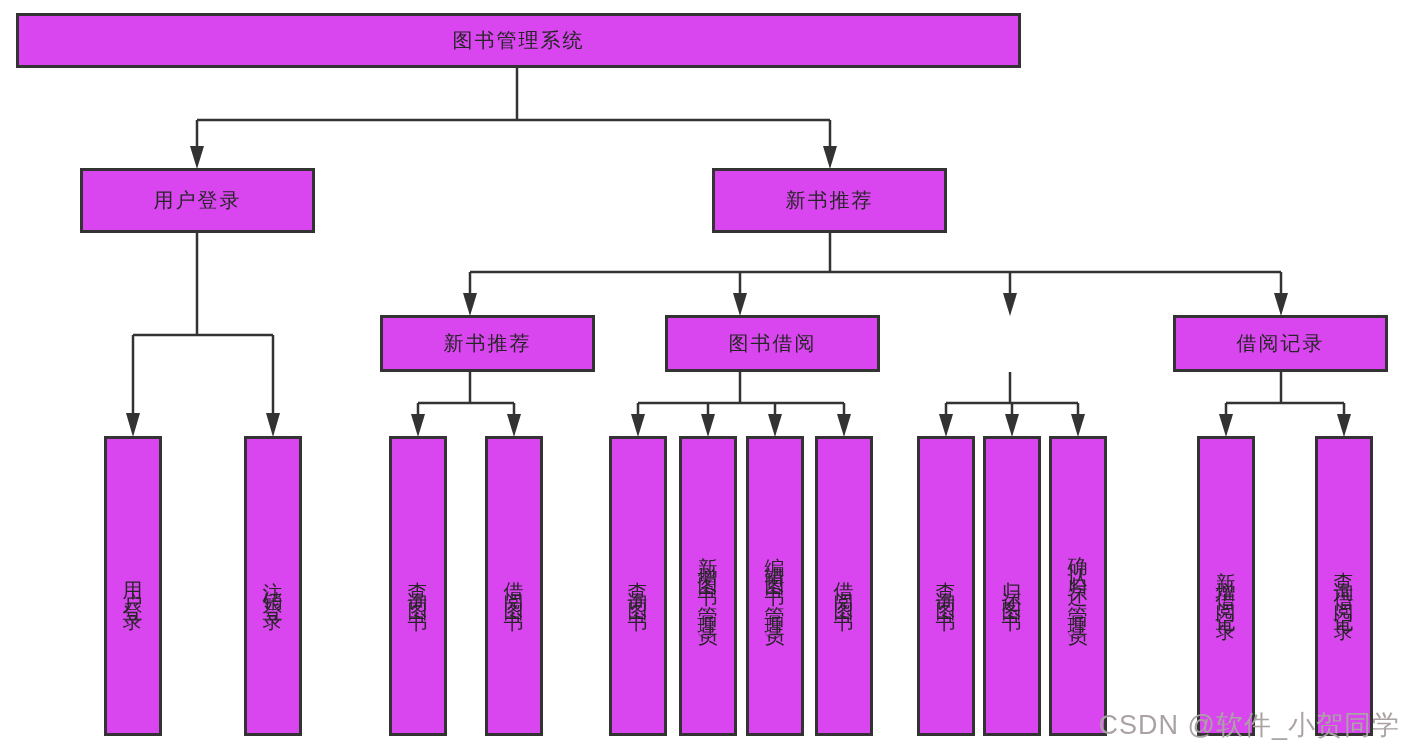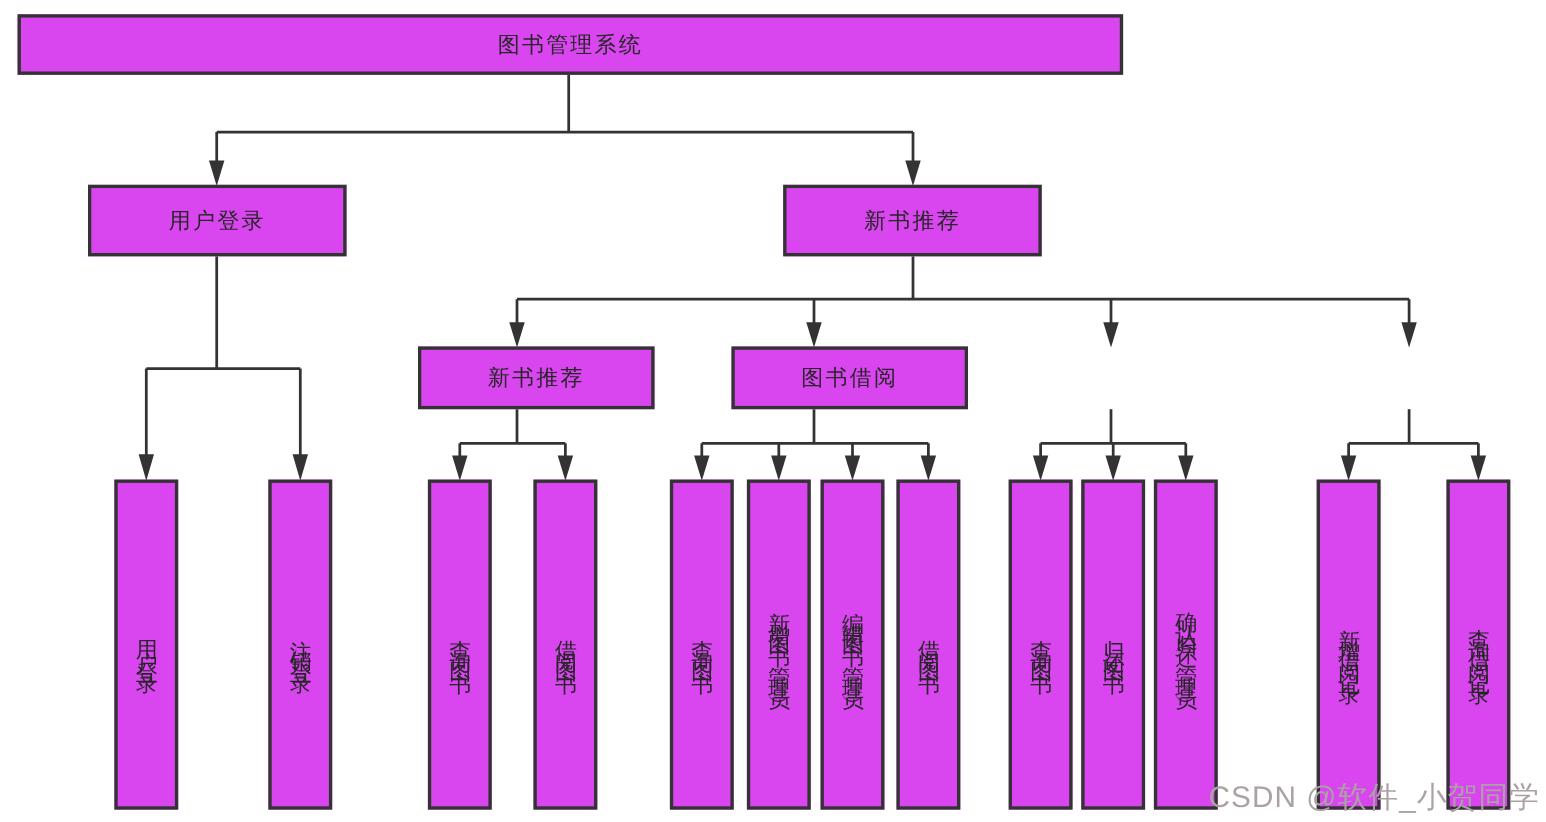--- a/index.html
+++ b/index.html
@@ -149,20 +149,23 @@
   <div class="box b-mgmt">
     <span>新书推荐</span>
   </div>
 
   <div class="box b-l3 b-l3-0">
     <span>新书推荐</span>
   </div>
   <div class="box b-l3 b-l3-1">
     <span>图书借阅</span>
   </div>
+  <div class="box b-l3 b-l3-3">
+    <span>借阅记录</span>
+  </div>
 
   <div class="box leaf lf-u0">
     <span class="vtext">用户登录</span>
   </div>
   <div class="box leaf lf-u1">
     <span class="vtext">注销登录</span>
   </div>
 
   <div class="box leaf lf-a0">
     <span class="vtext">查询图书</span>

